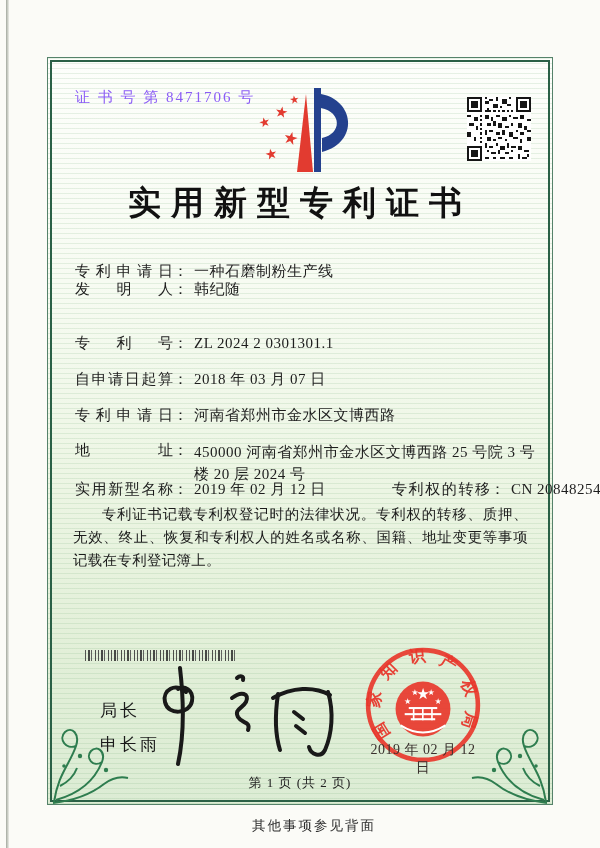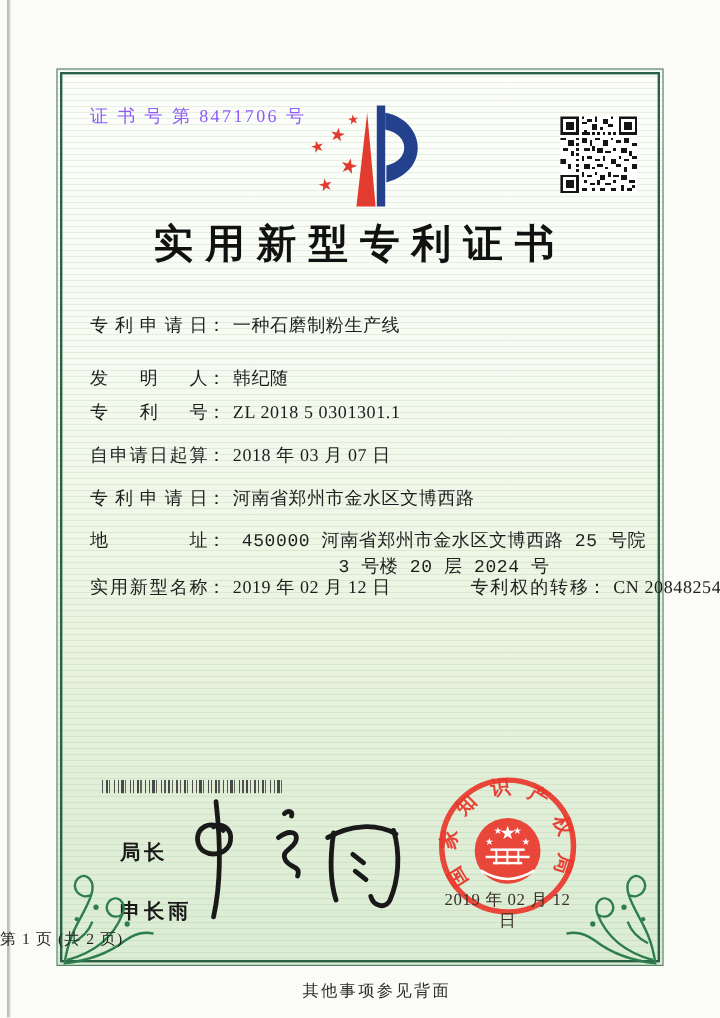--- a/index.html
+++ b/index.html
@@ -28,43 +28,43 @@
   .logo{position:absolute;left:250px;top:80px;width:116px;height:94px;}
   .qr{position:absolute;left:467px;top:97px;width:64px;height:64px;}
   .title{
     position:absolute;left:0;top:181px;width:600px;text-align:center;
     font-size:33px;font-weight:bold;letter-spacing:10px;color:#111;
   }
   
   .row{position:absolute;left:75px;font-size:15px;white-space:nowrap;color:#1d1d1d;}
   .flabel{display:inline-block;width:98px;text-align:justify;text-align-last:justify;}
   .colon{display:inline-block;margin-right:6px;}
-  .fvalue{letter-spacing:.5px;text-align:center;}
-  .fvalue.wrap{display:inline-block;white-space:normal;width:352px;vertical-align:top;line-height:22px;font-family:Liberation Mono, monospace;}
+  .fvalue{letter-spacing:.5px;}
+  .fvalue.wrap{display:inline-block;white-space:normal;width:352px;vertical-align:top;line-height:22px;}
   .grant2{position:absolute;left:317px;top:0;}
   
   .body-text{
     position:absolute;left:73px;top:503px;width:455px;
     font-size:14.4px;line-height:23px;text-align:justify;color:#1b1b1b;letter-spacing:.4px;
   }
   .body-text p{margin:0;text-indent:2em;}
   
   .barcode{
     position:absolute;left:85px;top:650px;width:152px;height:11px;opacity:.85;
     background:
       repeating-linear-gradient(90deg,#3a3a3a 0 1px,transparent 1px 3px,#2c2c2c 3px 5px,transparent 5px 6px,#4a4a4a 6px 7px,transparent 7px 10px,#333 10px 11px,transparent 11px 13px);
   }
   .signer{position:absolute;left:100px;top:699px;font-family:"Liberation Sans","DejaVu Sans",sans-serif;
     font-size:17px;letter-spacing:3px;color:#1a1a1a;font-weight:500;}
-  .signer div{margin-bottom:26px;font-weight:bold;}
+  .signer div{margin-bottom:11px;}
   .signature{position:absolute;left:142px;top:662px;width:212px;height:108px;}
   .seal{position:absolute;left:362px;top:644px;width:122px;height:122px;}
   .seal-date{position:absolute;left:362px;top:741px;width:122px;text-align:center;
     font-size:14px;letter-spacing:.5px;color:#38302c;}
-  .page-info{position:absolute;left:0;top:774px;width:600px;text-align:left;font-size:13px;color:#222;letter-spacing:1px;}
+  .page-info{position:absolute;left:0;top:774px;width:600px;text-align:center;font-size:13px;color:#222;letter-spacing:1px;}
   .footer-note{position:absolute;left:0;top:817px;width:600px;text-align:center;font-size:13.5px;color:#2b2b2b;letter-spacing:2px;padding-left:14px;}
   .orn{position:absolute;width:94px;height:114px;}
   .orn.left{left:50px;top:690px;}
   .orn.right{left:456px;top:690px;transform:scaleX(-1);}
 </style>
 </head>
 <body>
 
 <div class="scan-edge"></div>
 
@@ -186,43 +186,44 @@
         <rect x="27" y="26" width="1" height="1"></rect>
     </g>
   </svg>
 </div>
 
 <div class="title">实用新型专利证书</div>
 
 <div class="row" style="top:262px">
   <span class="flabel">专利申请日</span><span class="colon">：</span><span class="fvalue">一种石磨制粉生产线</span>
 </div>
-<div class="row" style="top:306px">
+<div class="row" style="top:280px">
   <span class="flabel">发明人</span><span class="colon">：</span><span class="fvalue">韩纪随</span>
 </div>
 <div class="row" style="top:334px">
-  <span class="flabel">专利号</span><span class="colon">：</span><span class="fvalue">ZL 2018 5 0301301.1</span>
+  <span class="flabel">专利号</span><span class="colon">：</span><span class="fvalue">ZL 2024 2 0301301.1</span>
 </div>
 <div class="row" style="top:370px">
   <span class="flabel">自申请日起算</span><span class="colon">：</span><span class="fvalue">2018 年 03 月 07 日</span>
 </div>
 <div class="row" style="top:406px">
   <span class="flabel">专利申请日</span><span class="colon">：</span><span class="fvalue">河南省郑州市金水区文博西路</span>
 </div>
 <div class="row" style="top:441px">
   <span class="flabel">地址</span><span class="colon">：</span><span class="fvalue wrap">450000  河南省郑州市金水区文博西路 25 号院 3 号楼 20 层 2024 号</span>
 </div>
 <div class="row" style="top:480px">
   <span class="flabel">实用新型名称</span><span class="colon">：</span><span class="fvalue">2019 年 02 月 12 日</span>
   <span class="grant2">
     <span class="flabel">专利权的转移</span><span class="colon">：</span><span class="fvalue">CN 208482542 U</span>
   </span>
 </div>
 
 <div class="body-text">
+  <p>专利证书记载专利权登记时的法律状况。专利权的转移、质押、无效、终止、恢复和专利权人的姓名或名称、国籍、地址变更等事项记载在专利登记簿上。</p>
 </div>
 
 <div class="barcode"></div>
 
 <div class="signer">
   <div>局长</div>
   <div>申长雨</div>
 </div>
 
 <div class="signature">

